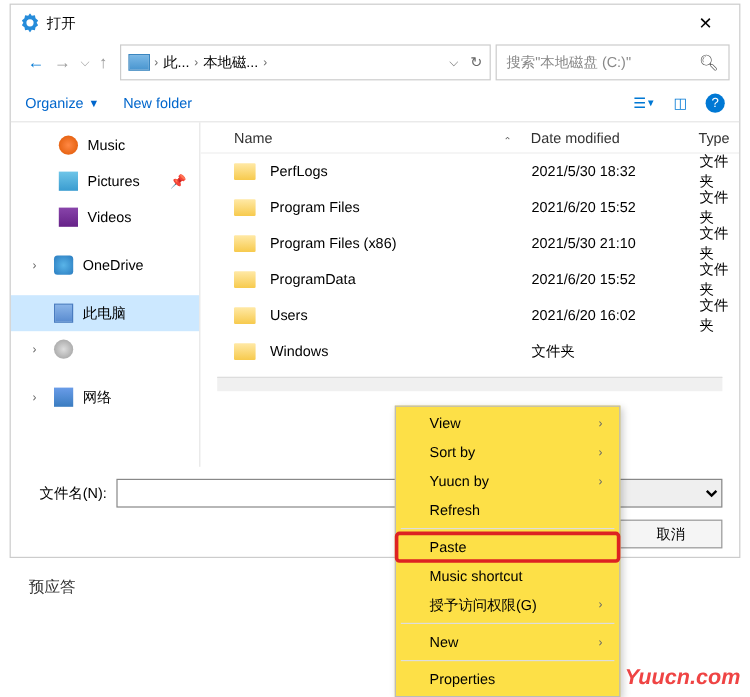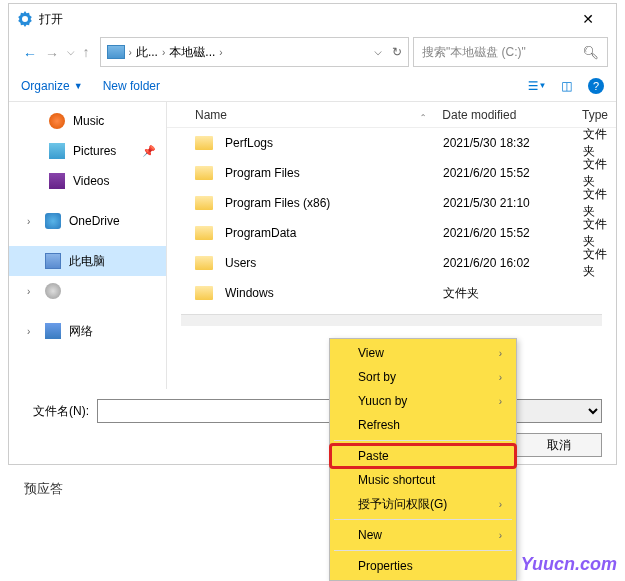--- a/index.html
+++ b/index.html
@@ -48,21 +48,21 @@
 .fn-input { flex: 1; height: 24px; border: 1px solid #888; padding: 0 4px; }
 .fn-combo { width: 132px; height: 24px; border: 1px solid #888; margin-left: 4px; }
 .btn-row { display: flex; justify-content: flex-end; gap: 8px; }
 .btn { width: 86px; height: 24px; border: 1px solid #999; background: #f5f5f5; font-size: 12px; cursor: pointer; }
 .context-menu { position: absolute; left: 329px; top: 338px; width: 188px; background: #fde047; border: 1px solid #bbb; box-shadow: 2px 2px 6px rgba(0,0,0,0.2); z-index: 100; padding: 2px 0; }
 .cm-item { height: 24px; display: flex; align-items: center; padding: 0 14px 0 28px; font-size: 12px; cursor: pointer; position: relative; }
 .cm-item.hl { outline: 3px solid #d22; outline-offset: -2px; border-radius: 3px; }
 .cm-arrow { margin-left: auto; font-size: 10px; color: #666; }
 .cm-sep { height: 1px; background: #ddd; margin: 3px 4px; }
 .behind-text { position: absolute; left: 24px; top: 480px; font-size: 13px; color: #333; }
-.watermark { position: absolute; right: 8px; bottom: 6px; font-size: 18px; font-weight: bold; color: #8b5cf6; font-style: italic; }
+.watermark { position: absolute; right: 8px; bottom: 6px; font-size: 18px; font-weight: bold; color: #ef4444; font-style: italic; }
 .pc-icon { background: linear-gradient(#8ab4e8,#5a8cd0); border: 1px solid #4a7cc0; }
 .pic-icon { background: linear-gradient(#6ec5e8,#3a9cd0); }
 .mus-icon { background: radial-gradient(#ff8844,#dd5500); border-radius: 50%; }
 .vid-icon { background: linear-gradient(#8844aa,#662288); }
 .od-icon { background: radial-gradient(#59b4e8,#2a7cc0); border-radius: 3px; }
 .dvd-icon { background: radial-gradient(#ddd,#999); border-radius: 50%; }
 .net-icon { background: linear-gradient(#6a9ce8,#3a7cc0); }
 </style>
 </head>
 <body>

